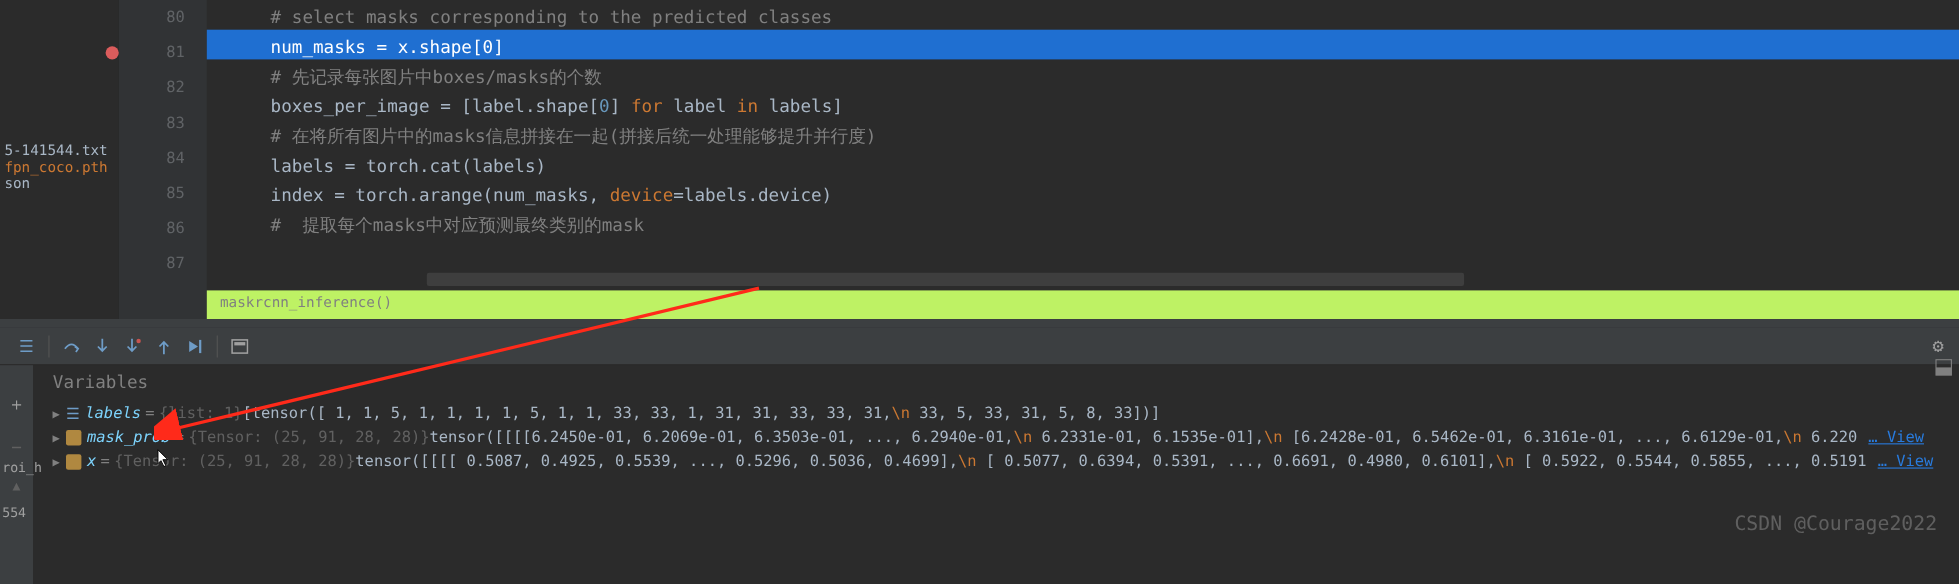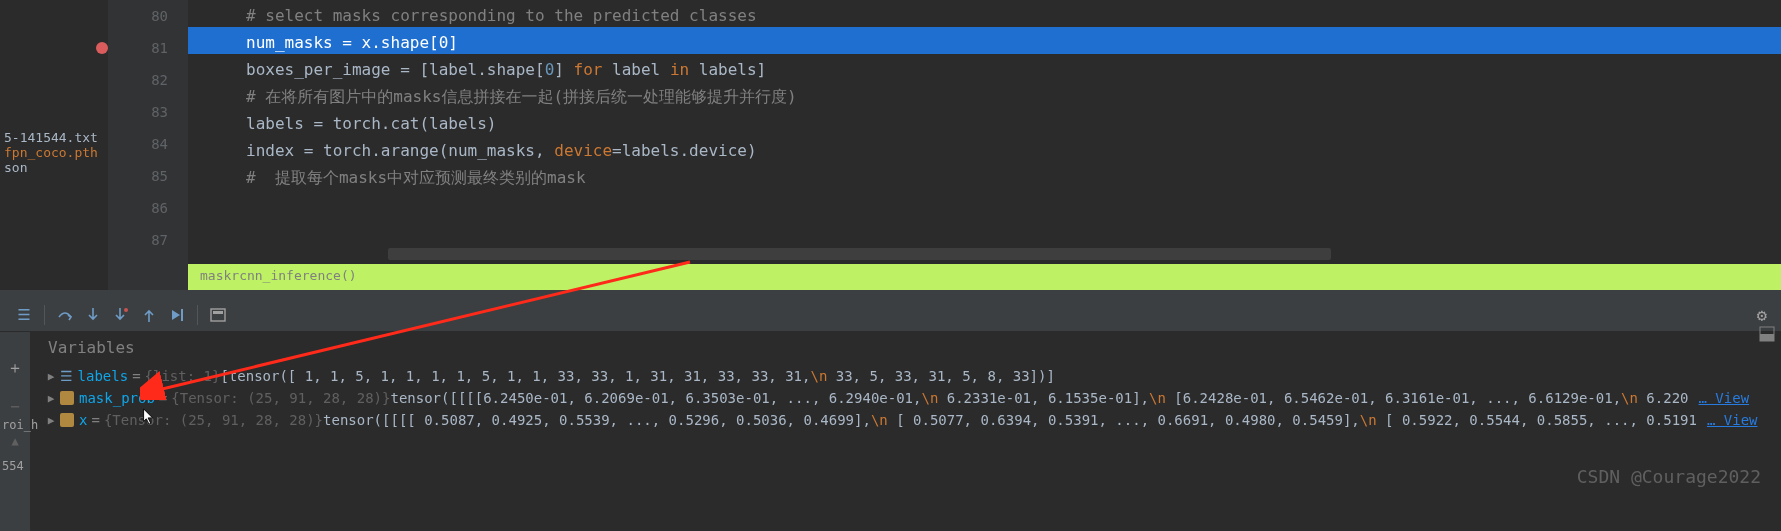--- a/index.html
+++ b/index.html
@@ -127,21 +127,21 @@
   display: flex;
   align-items: center;
   height: 22px;
   font-size: 14px;
   white-space: nowrap;
   overflow: hidden;
 }
 .var-chevron { color: #808080; width: 18px; text-align: center; font-size: 11px; }
 .var-icon-list { color: #6e9cc7; margin-right: 5px; }
 .var-icon-tensor { width: 14px; height: 14px; background: #b08840; border-radius: 2px; margin-right: 5px; display: inline-block; }
-.var-name { color: #0ea5e9; }
+.var-name { color: #7dd3fc; font-style: italic; }
 .var-eq { color: #808080; margin: 0 4px; }
 .var-type { color: #606060; }
 .var-value { color: #a9b7c6; }
 .escape-n { color: #cc7832; }
 .view-link { color: #287bde; margin-left: 10px; text-decoration: underline; cursor: pointer; }
 .side-lbl-top { top: 418px; left: 2px; position: absolute; font-size: 12px; color: #a0a0a0; }
 .side-lbl-bot { top: 459px; left: 2px; position: absolute; font-size: 12px; color: #a0a0a0; }
 .arrow-svg {
   position: absolute;
   top: 260px;
@@ -195,20 +195,21 @@
       <div class="gutter-line">82</div>
       <div class="gutter-line">83</div>
       <div class="gutter-line">84</div>
       <div class="gutter-line">85</div>
       <div class="gutter-line">86</div>
       <div class="gutter-line">87</div>
     </div>
     <div class="code-area">
       <div class="code-line"><span class="comment"># select masks corresponding to the predicted classes</span></div>
       <div class="code-line line-current"><span class="identifier">num_masks = x.shape[</span><span class="number">0</span><span class="identifier">]</span></div>
+      <div class="code-line"><span class="comment"># 先记录每张图片中boxes/masks的个数</span></div>
       <div class="code-line"><span class="identifier">boxes_per_image = [label.shape[</span><span class="number">0</span><span class="identifier">] </span><span class="keyword">for</span><span class="identifier"> label </span><span class="keyword">in</span><span class="identifier"> labels]</span></div>
       <div class="code-line"><span class="comment"># 在将所有图片中的masks信息拼接在一起(拼接后统一处理能够提升并行度)</span></div>
       <div class="code-line"><span class="identifier">labels = torch.cat(labels)</span></div>
       <div class="code-line"><span class="identifier">index = torch.arange(num_masks, </span><span class="keyword">device</span><span class="identifier">=labels.device)</span></div>
       <div class="code-line"><span class="comment">#  提取每个masks中对应预测最终类别的mask</span></div>
       <div class="scroll-overlay"></div>
       <div class="breadcrumb" style="position:absolute;bottom:0;left:0;right:0;">maskrcnn_inference()</div>
     </div>
   </div>
 </div>
@@ -290,21 +291,21 @@
       <span class="var-value"><span> tensor([[[[6.2450e-01, 6.2069e-01, 6.3503e-01,  ..., 6.2940e-01,</span><span class="escape-n">\n</span><span>           6.2331e-01, 6.1535e-01],</span><span class="escape-n">\n</span><span>          [6.2428e-01, 6.5462e-01, 6.3161e-01,  ..., 6.6129e-01,</span><span class="escape-n">\n</span><span>           6.220</span></span>
       <span class="view-link">… View</span>
     </div>
 
     <div class="var-row">
       <span class="var-chevron">▶</span>
       <span class="var-icon-tensor"></span>
       <span class="var-name">x</span>
       <span class="var-eq">=</span>
       <span class="var-type">{Tensor: (25, 91, 28, 28)}</span>
-      <span class="var-value"><span> tensor([[[[ 0.5087,  0.4925,  0.5539,  ...,  0.5296,  0.5036,  0.4699],</span><span class="escape-n">\n</span><span>          [ 0.5077,  0.6394,  0.5391,  ...,  0.6691,  0.4980,  0.5459],</span><span class="escape-n">\n</span><span>          [ 0.5922,  0.5544,  0.5855,  ...,  0.5191</span></span>
+      <span class="var-value"><span> tensor([[[[ 0.5087,  0.4925,  0.5539,  ...,  0.5296,  0.5036,  0.4699],</span><span class="escape-n">\n</span><span>          [ 0.5077,  0.6394,  0.5391,  ...,  0.6691,  0.4980,  0.6101],</span><span class="escape-n">\n</span><span>          [ 0.5922,  0.5544,  0.5855,  ...,  0.5191</span></span>
       <span class="view-link">… View</span>
     </div>
   </div>
 </div>
 
 <div class="side-lbl-top">roi_h</div>
 <div class="side-lbl-bot">554</div>
 
 <svg class="arrow-svg">
   <defs>

